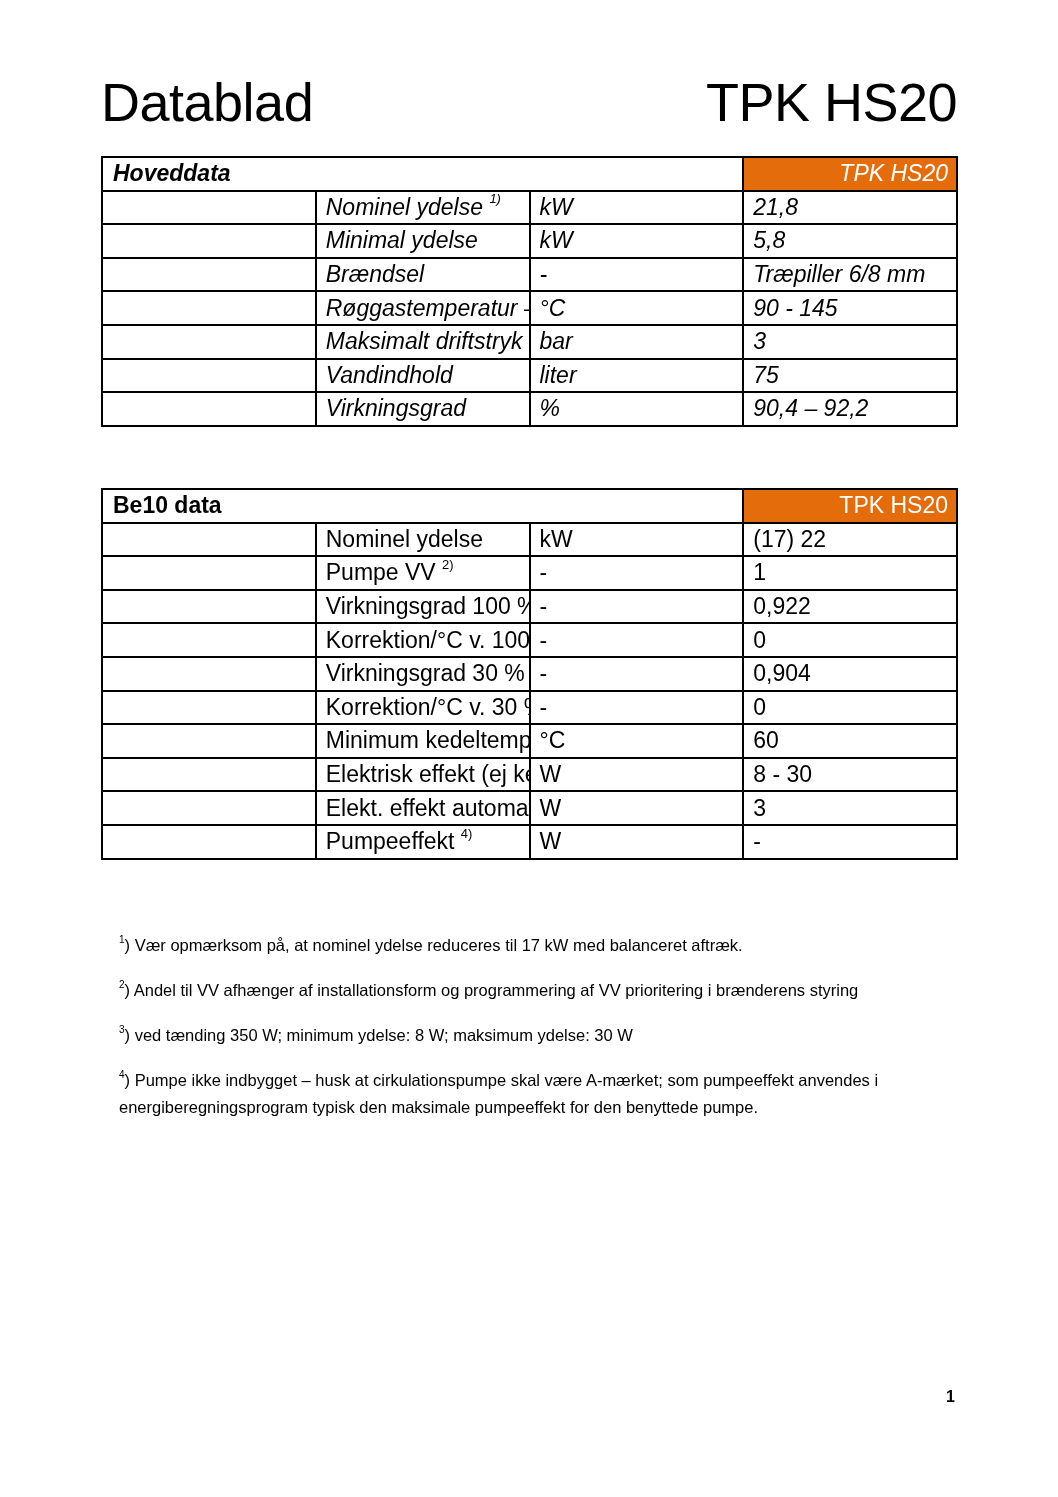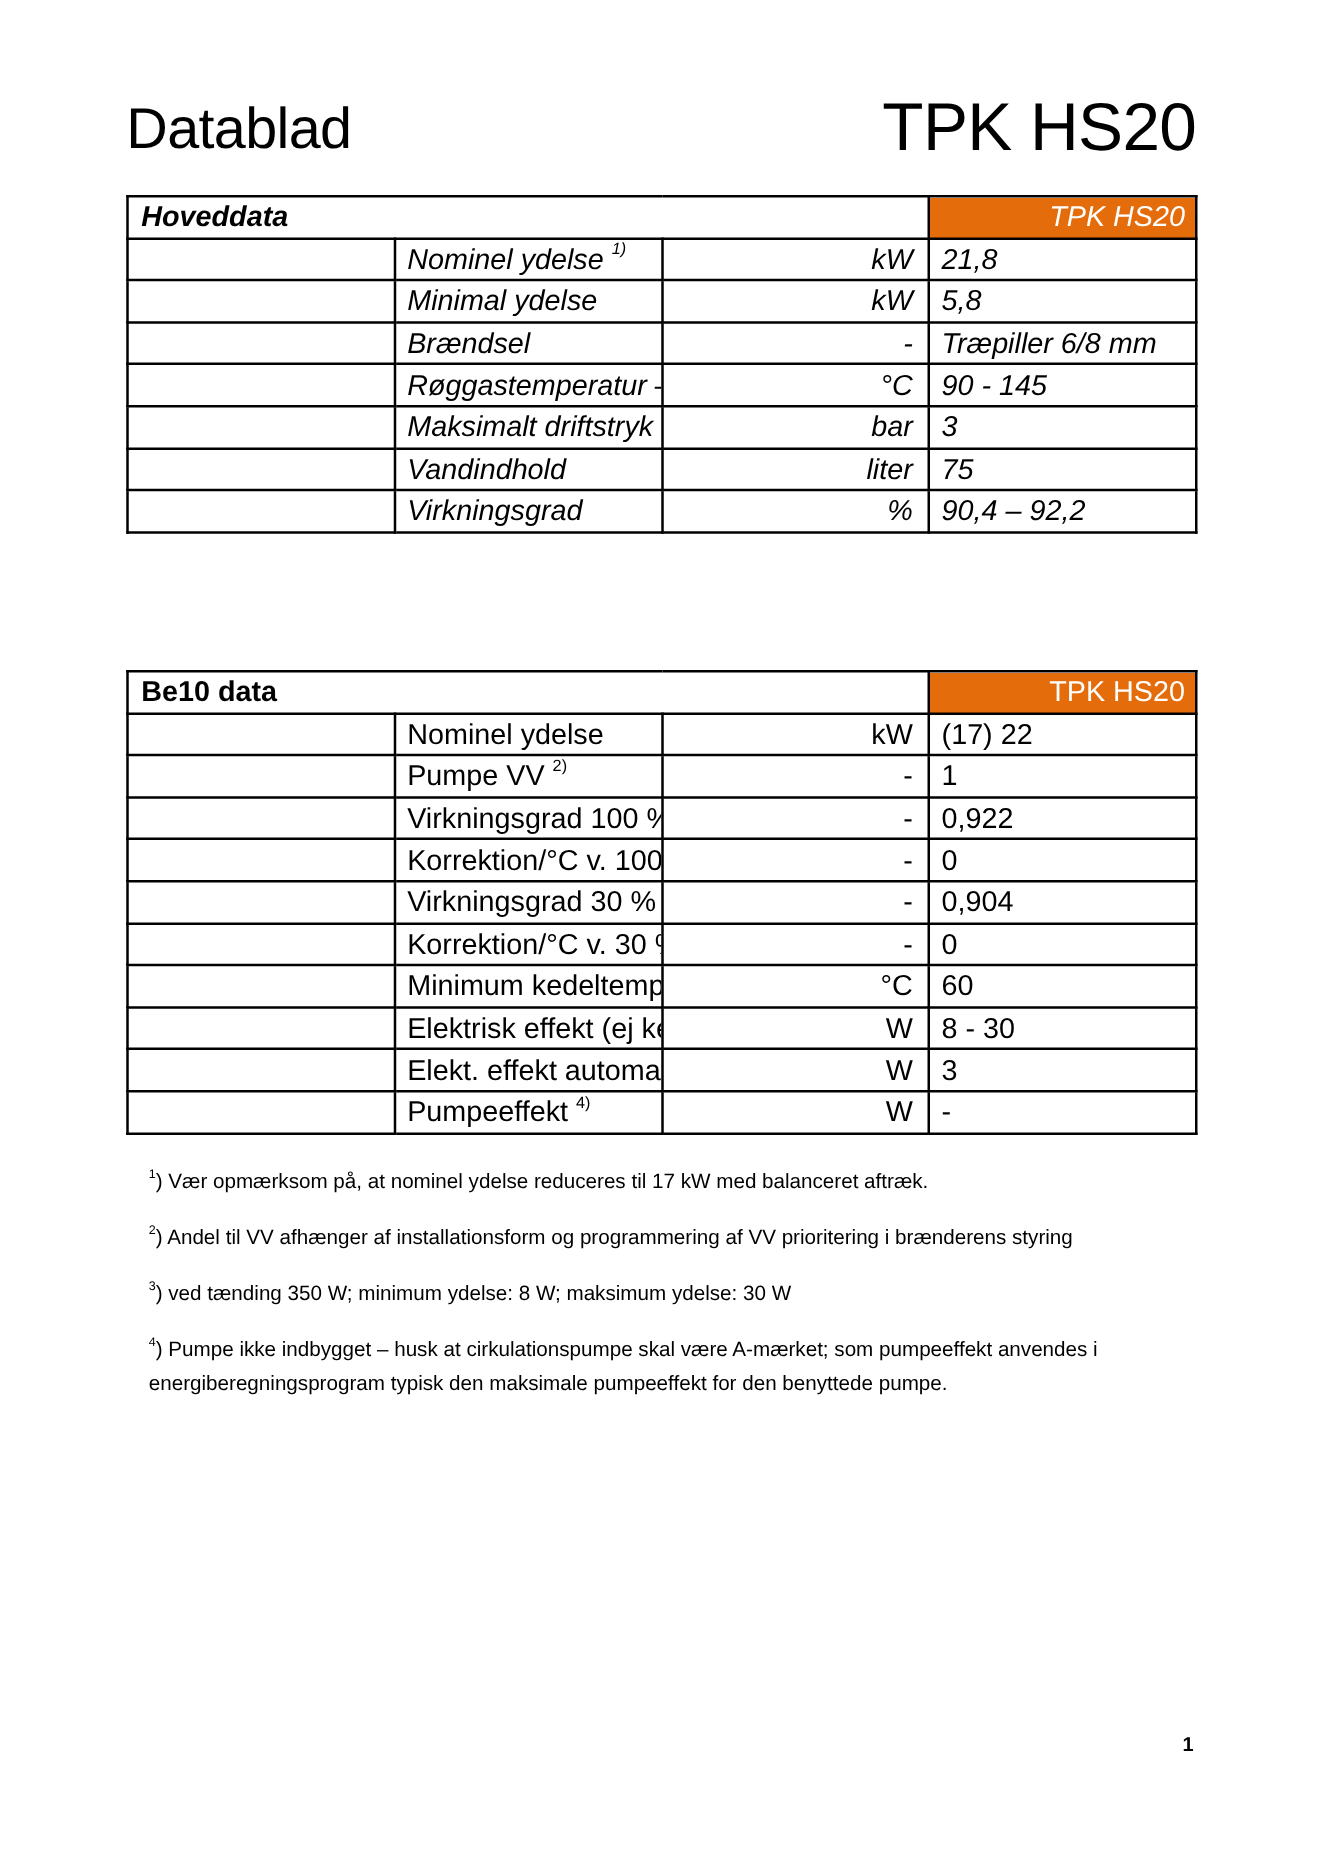--- a/index.html
+++ b/index.html
@@ -1,29 +1,29 @@
 <!DOCTYPE html>
 <html><head>
 <meta charset="utf-8">
 <style>
   html, body { margin: 0; padding: 0; background: #ffffff; }
   body { width: 1058px; height: 1497px; position: relative; font-family: "Liberation Sans", sans-serif; color: #000; overflow: hidden; }
-  .page-title { position: absolute; top: 70px; left: 101px; font-size: 46px; line-height: 64px; letter-spacing: -0.5px; }
+  .page-title { position: absolute; top: 70px; left: 101px; font-size: 54px; line-height: 64px; letter-spacing: -0.5px; }
   .page-model { position: absolute; top: 70px; right: 101px; font-size: 54px; line-height: 64px; letter-spacing: -0.5px; }
   table.spec { position: absolute; left: 101px; width: 857px; border-collapse: collapse; table-layout: fixed; font-size: 23px; }
   table.spec td { border: 2px solid #000; height: 31.6px; padding: 0 9px; white-space: nowrap; overflow: hidden; }
   table.spec td.c-blank { width: 40px; }
   table.spec td.c-label { width: 416px; }
-  table.spec td.c-unit { width: 58px; text-align: right; padding-right: 12px; }
+  table.spec td.c-unit { width: 58px; text-align: left; padding-right: 23px; }
   table.spec td.c-val { padding-right: 8px; }
   table.spec tr.hdr td.h-title { font-weight: bold; padding-left: 10px; }
   table.spec tr.hdr td.h-model { background: #e46c0a; color: #ffffff; text-align: right; padding-right: 8px; }
   sup { font-size: 13px; line-height: 0; position: relative; top: -3px; }
   #tbl-main { top: 156px; font-style: italic; }
-  #tbl-be10 { top: 488px; margin-top: 48px; }
+  #tbl-be10 { top: 488px; }
   .footnotes { position: absolute; left: 101px; top: 914px; width: 860px; font-size: 16.5px; line-height: 27px; }
   .footnotes p { margin: 18px; }
   .footnotes sup { font-size: 10px; top: -2px; }
   .page-number { position: absolute; left: 946px; top: 1388px; font-size: 16px; font-weight: bold; }
 </style>
 </head>
 <body>
 
 <div class="page-title">Datablad</div>
 <div class="page-model">TPK HS20</div>

